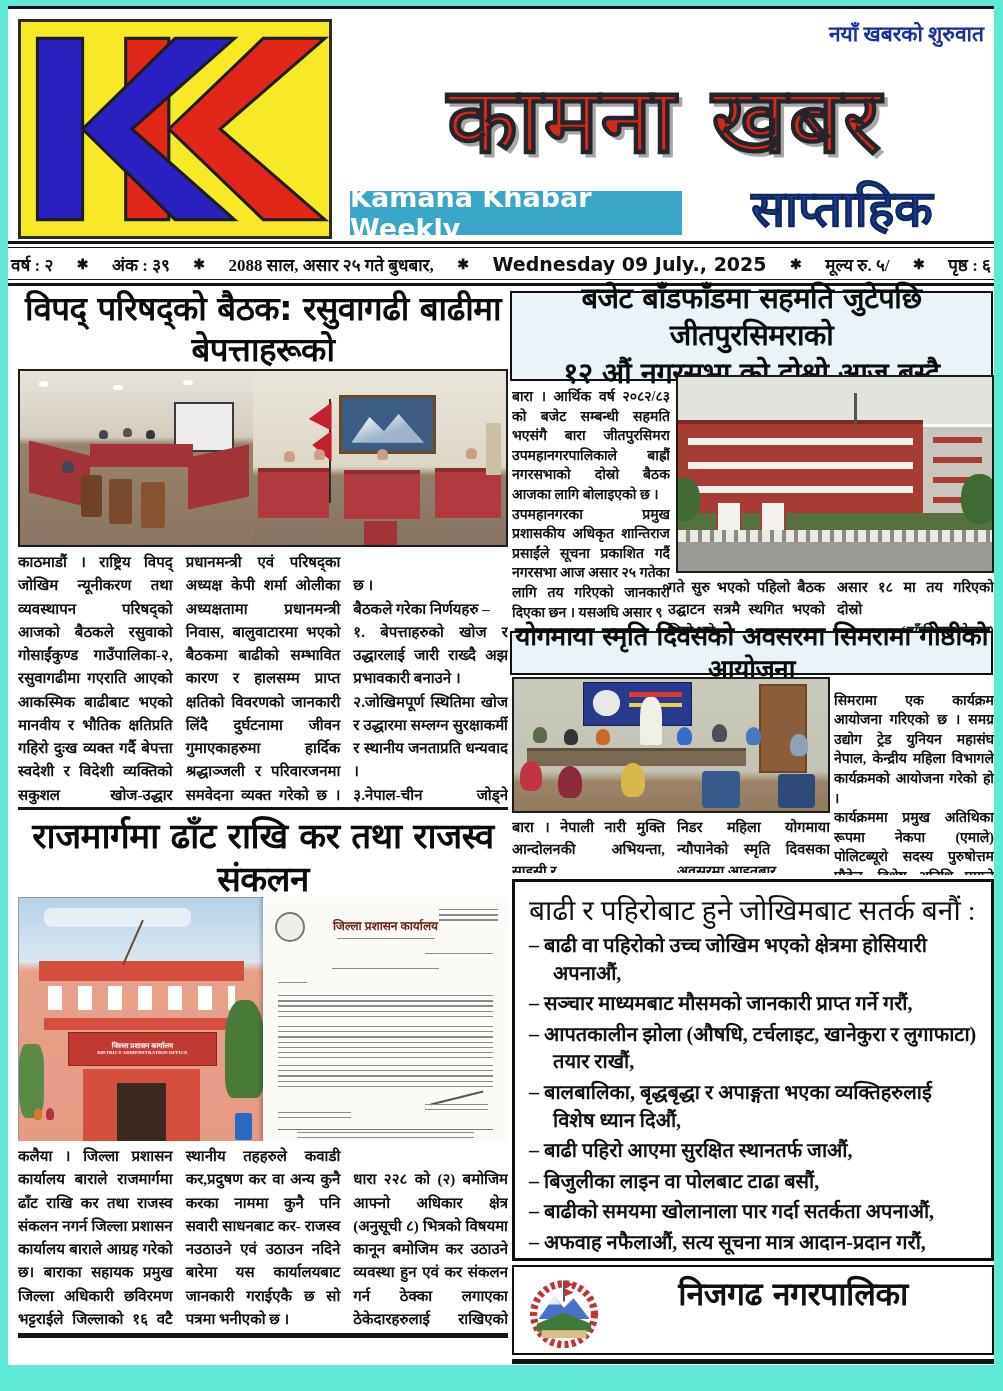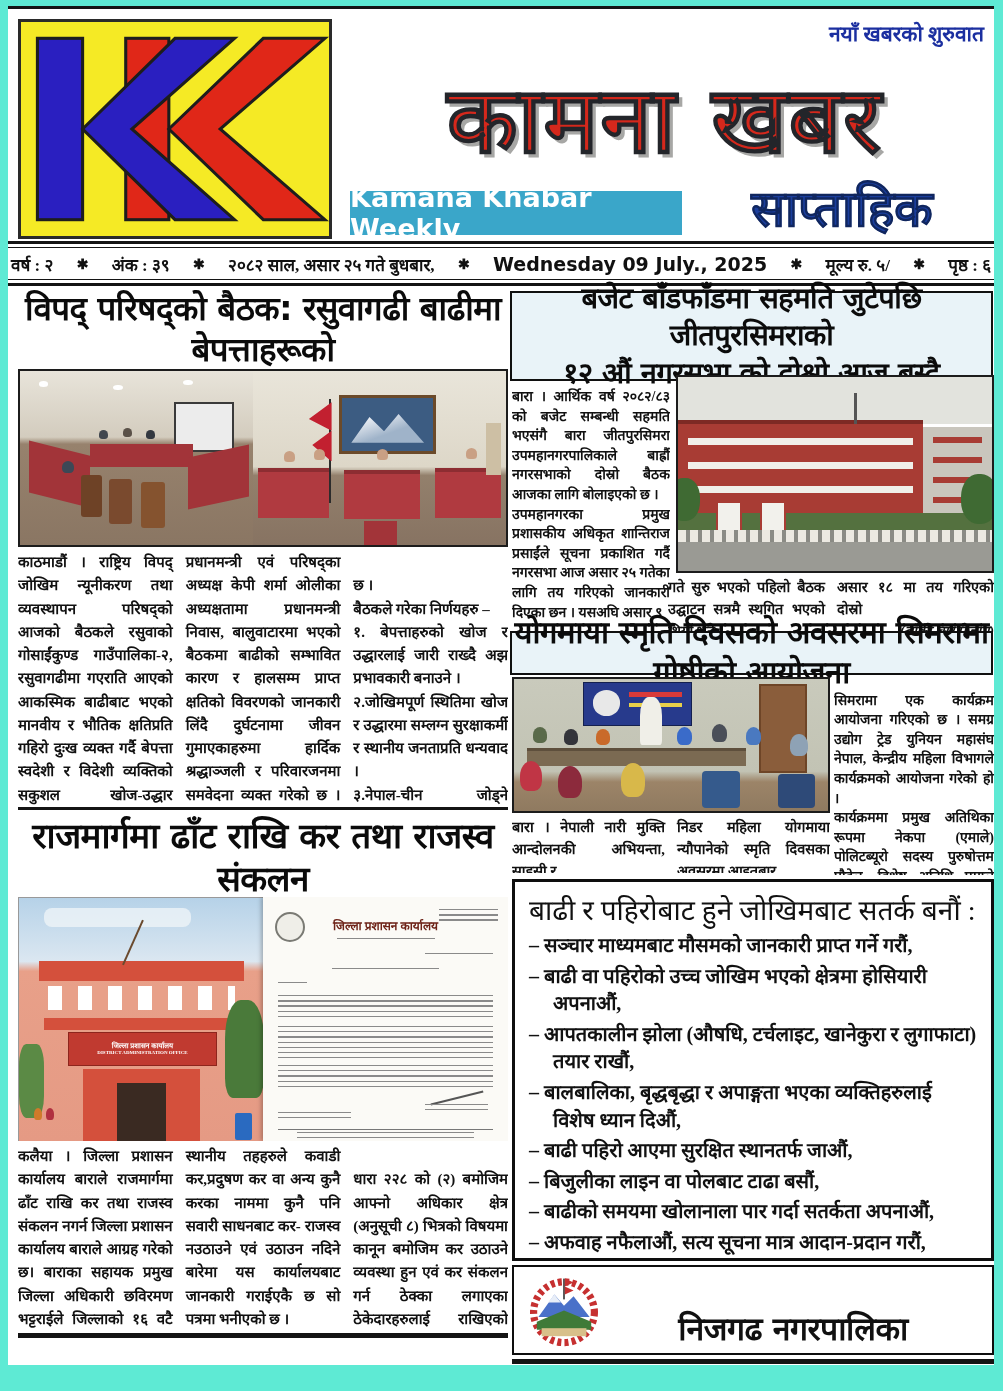--- a/index.html
+++ b/index.html
@@ -51,21 +51,21 @@
   .dot{position:absolute;border-radius:50% 50% 35% 35%;}
   
   .safety{position:absolute;border:3.5px solid #0e0e0e;background:#fff;box-sizing:border-box;
           padding:8px 14px 6px 14px;overflow:hidden;}
   .safety h2{margin:0 0 4px 0;font-size:28px;font-weight:400;font-family:"Liberation Serif",serif;}
   .safety ul{margin:0;padding:0;list-style:none;}
   .safety li{font-size:20px;font-weight:700;line-height:1.38;padding-left:24px;text-indent:-24px;
              margin-bottom:3px;}
   .safety li::before{content:"–  ";}
   
-  .muni{position:absolute;border:2.5px solid #0e0e0e;background:#fff;display:flex;align-items:flex-end;
+  .muni{position:absolute;border:2.5px solid #0e0e0e;background:#fff;display:flex;align-items:flex-start;
         box-sizing:border-box;padding:4px 10px;}
   .muni .txt{flex:1;text-align:center;}
   .muni .name{font-size:32px;font-weight:800;font-family:"DejaVu Sans",sans-serif;letter-spacing:-0.5px;}
   .muni .addr{font-size:22px;font-weight:800;font-family:"DejaVu Sans",sans-serif;margin-top:2px;}
   
   .letter{position:absolute;background:#fbfaf6;box-shadow:-2px 0 4px rgba(0,0,0,.25);overflow:hidden;}
   .tl{position:absolute;background:repeating-linear-gradient(#8a8a8a 0 1.3px,transparent 1.3px 5.2px);}
   .letter .title{position:absolute;left:18%;top:8%;width:64%;text-align:center;font-size:12px;
                  font-weight:800;color:#6e2318;}
 </style>
@@ -92,21 +92,21 @@
   <div class="weekly-en">Kamana Khabar Weekly</div>
   <div class="weekly-np">साप्ताहिक</div>
 
   <div class="rule" style="left:0;top:232px;width:100%;height:3px;"></div>
   <div class="rule" style="left:0;top:238px;width:100%;height:1px;"></div>
   <div class="datebar">
     <span>वर्ष : २</span>
     <span class="star">✱</span>
     <span>अंक : ३९</span>
     <span class="star">✱</span>
-    <span>२०८२ साल, असार  २५ गते बुधबार,</span>
+    <span>2088 साल, असार  २५ गते बुधबार,</span>
     <span class="star">✱</span>
     <span class="en">Wednesday 09 July., 2025</span>
     <span class="star">✱</span>
     <span>मूल्य रु. ५/</span>
     <span class="star">✱</span>
     <span>पृष्ठ : ६</span>
   </div>
   <div class="rule" style="left:0;top:270px;width:100%;height:1px;"></div>
   <div class="rule" style="left:0;top:274px;width:100%;height:3px;"></div>
 
@@ -245,21 +245,21 @@
 
   <div class="cap" style="left:660px;top:568px;width:326px;height:56px;">
     <div>गते सुरु भएको पहिलो बैठक उद्घाटन सत्रमै स्थगित भएको थियो भने</div>
     <div>
       <span>असार १८ मा तय गरिएको दोस्रो</span>
       <div class="cont">(बाँकी  चार पेजमा)</div>
     </div>
   </div>
 
   <div class="hbox" style="left:502px;top:622px;width:483px;height:44px;">
-    <div class="hl2" style="font-size:31px;">योगमाया स्मृति दिवसको अवसरमा सिमरामा गोष्ठीको आयोजना</div>
+    <div class="hl2" style="font-size:26px;">योगमाया स्मृति दिवसको अवसरमा सिमरामा गोष्ठीको आयोजना</div>
   </div>
 
   <div class="photo" style="left:504px;top:668px;width:318px;height:136px;">
     <div class="abs" style="left:0;top:0;width:100%;height:100%;background:linear-gradient(#c9cabc 0%,#c2c3b4 70%,#9c8468 78%,#8f7a60 100%);"></div>
     <div class="abs" style="left:78%;top:4%;width:14%;height:64%;background:#8a5d3b;border:2px solid #6e4527;"></div>
     <div class="abs" style="left:22%;top:2%;width:34%;height:32%;background:#273a8c;border:1px solid #14204f;">
       <div class="abs" style="left:8%;top:18%;width:26%;height:60%;background:#e8e8e8;border-radius:50%;"></div>
       <div class="abs" style="left:42%;top:22%;width:50%;height:12%;background:#d83a3a;"></div>
       <div class="abs" style="left:42%;top:48%;width:50%;height:10%;background:#e8d04a;"></div>
     </div>
@@ -286,22 +286,22 @@
 
   <div class="txtcol" style="left:826px;top:662px;width:160px;height:204px;">
     <span class="ml">सिमरामा एक कार्यक्रम आयोजना गरिएको छ । समग्र उद्योग ट्रेड युनियन महासंघ नेपाल, केन्द्रीय महिला विभागले कार्यक्रमको आयोजना गरेको हो ।
 कार्यक्रममा प्रमुख अतिथिका रूपमा नेकपा (एमाले) पोलिटब्यूरो सदस्य पुरुषोत्तम पौडेल, विशेष अतिथि एमाले प्रदेश</span>
     
   </div>
 
   <div class="safety" style="left:504px;top:870px;width:482px;height:382px;">
     <h2>बाढी र पहिरोबाट हुने जोखिमबाट सतर्क बनौं :</h2>
     <ul>
+      <li>बाढी वा पहिरोको उच्च जोखिम भएको क्षेत्रमा होसियारी अपनाऔं,</li>
       <li>सञ्चार माध्यमबाट मौसमको जानकारी प्राप्त गर्ने गरौं,</li>
-      <li>बाढी वा पहिरोको उच्च जोखिम भएको क्षेत्रमा होसियारी अपनाऔं,</li>
       <li>आपतकालीन झोला (औषधि, टर्चलाइट, खानेकुरा र लुगाफाटा) तयार राखौं,</li>
       <li>बालबालिका, बृद्धबृद्धा र अपाङ्गता भएका व्यक्तिहरुलाई विशेष ध्यान दिऔं,</li>
       <li>बाढी पहिरो आएमा सुरक्षित स्थानतर्फ जाऔं,</li>
       <li>बिजुलीका लाइन वा पोलबाट टाढा बसौं,</li>
       <li>बाढीको समयमा खोलानाला पार गर्दा सतर्कता अपनाऔं,</li>
       <li>अफवाह नफैलाऔं, सत्य सूचना मात्र आदान-प्रदान गरौं,</li>
       <li>घाइते वा जोखिममा परेका व्यक्तिको उद्धारमा सहयोग गरौं ।</li>
     </ul>
   </div>
 

